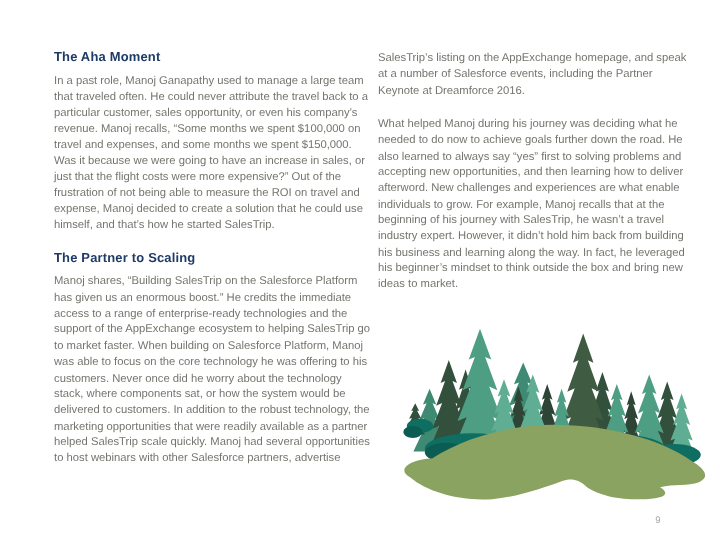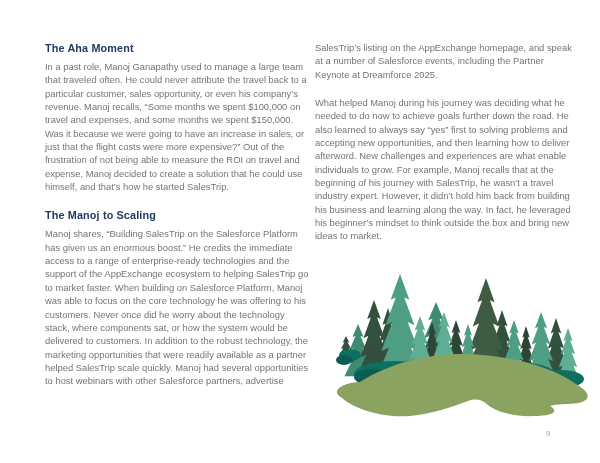--- a/index.html
+++ b/index.html
@@ -32,26 +32,26 @@
 </style>
 </head>
 <body>
 
 <div class="page">
 
   <div class="col col-left">
     <h2 class="section-heading">The Aha Moment</h2>
     <p class="body-text">In a past role, Manoj Ganapathy used to manage a large team that traveled often. He could never attribute the travel back to a particular customer, sales opportunity, or even his company’s revenue. Manoj recalls, “Some months we spent $100,000 on travel and expenses, and some months we spent $150,000. Was it because we were going to have an increase in sales, or just that the flight costs were more expensive?” Out of the frustration of not being able to measure the ROI on travel and expense, Manoj decided to create a solution that he could use himself, and that’s how he started SalesTrip.</p>
 
-    <h2 class="section-heading">The Manoj to Scaling</h2>
+    <h2 class="section-heading">The Partner to Scaling</h2>
     <p class="body-text">Manoj shares, “Building SalesTrip on the Salesforce Platform has given us an enormous boost.” He credits the immediate access to a range of enterprise-ready technologies and the support of the AppExchange ecosystem to helping SalesTrip go to market faster. When building on Salesforce Platform, Manoj was able to focus on the core technology he was offering to his customers. Never once did he worry about the technology stack, where components sat, or how the system would be delivered to customers. In addition to the robust technology, the marketing opportunities that were readily available as a partner helped SalesTrip scale quickly. Manoj had several opportunities to host webinars with other Salesforce partners, advertise</p>
   </div>
 
   <div class="col col-right">
-    <p class="body-text">SalesTrip’s listing on the AppExchange homepage, and speak at a number of Salesforce events, including the Partner Keynote at Dreamforce 2025.</p>
+    <p class="body-text">SalesTrip’s listing on the AppExchange homepage, and speak at a number of Salesforce events, including the Partner Keynote at Dreamforce 2016.</p>
 
     <p class="body-text">What helped Manoj during his journey was deciding what he needed to do now to achieve goals further down the road. He also learned to always say “yes” first to solving problems and accepting new opportunities, and then learning how to deliver afterword. New challenges and experiences are what enable individuals to grow. For example, Manoj recalls that at the beginning of his journey with SalesTrip, he wasn’t a travel industry expert. However, it didn’t hold him back from building his business and learning along the way. In fact, he leveraged his beginner’s mindset to think outside the box and bring new ideas to market.</p>
   </div>
 
   <svg class="illustration" viewBox="0 0 258 164" xmlns="http://www.w3.org/2000/svg" aria-hidden="true">
     <defs>
       <path id="fir" d="M0 0 L11 24 L5 22 L17 48 L9 45 L22 72 L13 69 L27 96 L3 96 L3 103 L-3 103 L-3 96 L-27 96 L-13 69 L-22 72 L-9 45 L-17 48 L-5 22 L-11 24 Z"></path>
     </defs>
 
     <g fill="#3E8A72">

